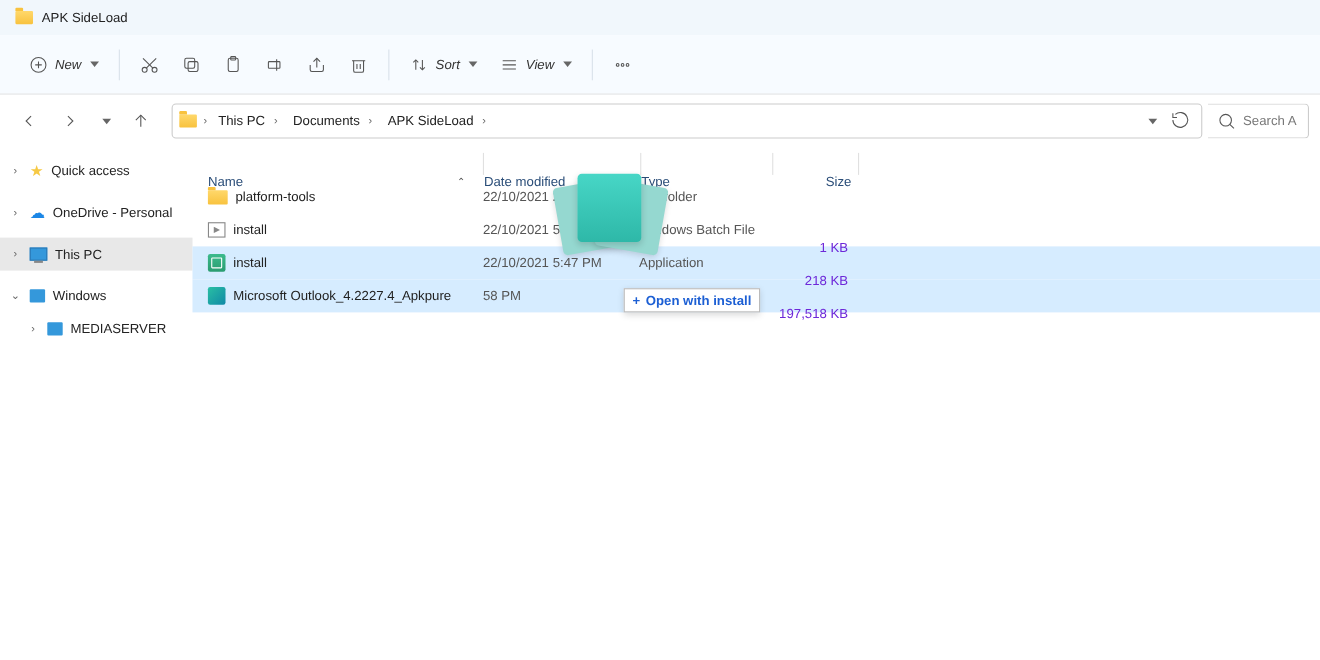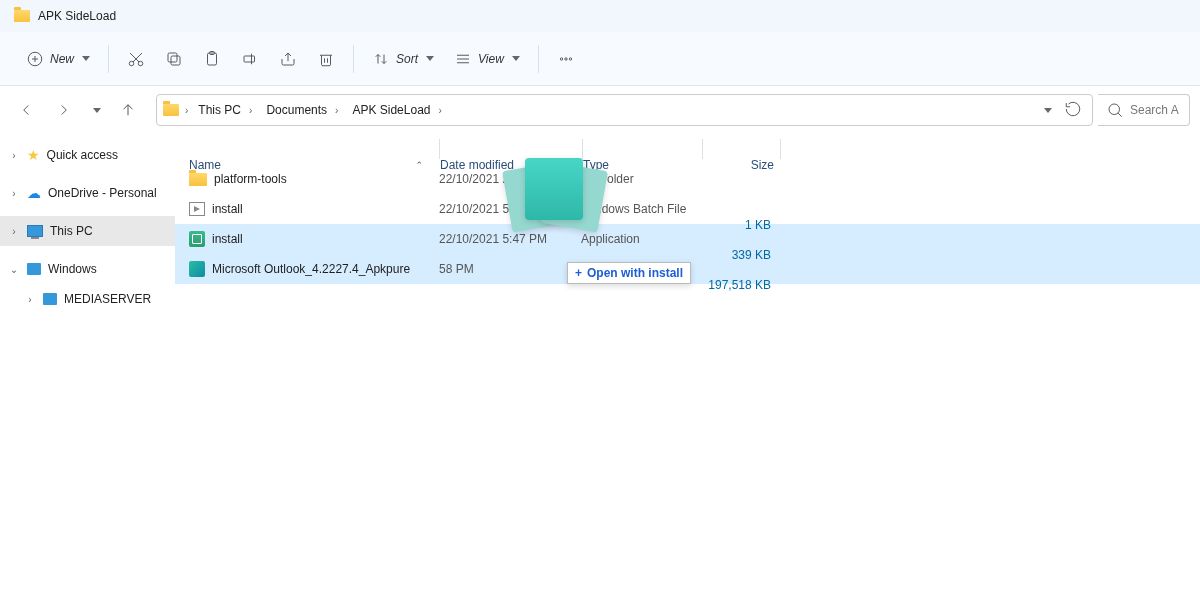--- a/index.html
+++ b/index.html
@@ -50,21 +50,21 @@
   .col.size { width: 77px; justify-content:flex-end; padding-right:6px;}
   .col-sep { width:1px; height:20px; background:#e0e0e0; }
   .sort-caret { font-size:9px; color:#555;}
   .row { display:flex; align-items:center; height:30px; padding-left:14px; }
   .row.selected { background:#d6ecff; }
   .row.hover { background:#d6ecff; }
   .cell { display:flex; align-items:center; gap:7px; }
   .cell.name { width:250px; }
   .cell.date { width:142px; color:#555; }
   .cell.type { width:119px; color:#555; }
-  .cell.size { width:77px; justify-content:flex-end; color:#0369a1; padding-right:6px;margin-top:32px;}
+  .cell.size { width:77px; justify-content:flex-end; color:#6d28d9; padding-right:6px;margin-top:32px;}
   .folder-ico { width:18px; height:13px; background:linear-gradient(#ffd86b,#f8c23e); border-radius:1px; position:relative;}
   .folder-ico::before{content:"";position:absolute;top:-3px;left:0;width:7px;height:3px;background:#f8c23e;border-radius:1px 1px 0 0;}
   .bat-ico { width:16px; height:14px; border:1px solid #888; background:#fff; display:flex; align-items:center; justify-content:center;}
   .bat-ico::after{content:""; width:6px; height:6px; background:#888; clip-path: polygon(0 0,100% 50%,0 100%);}
   .app-ico { width:16px; height:16px; background:linear-gradient(#3cba8c,#2a9c70); border-radius:2px; position:relative;}
   .app-ico::after{content:"";position:absolute;inset:3px;border:1.5px solid #fff;border-radius:1px;}
   .apk-ico { width:16px; height:16px; background:linear-gradient(135deg,#29bfa3,#1089a6); border-radius:2px;}
 
   
   .drag-ghost { position:absolute; left:332px; top:24px; width:100px; height:88px; pointer-events:none;}
@@ -313,21 +313,21 @@
       <div class="cell type">Windows Batch File</div>
       <div class="cell size">1 KB</div>
     </div>
     <div class="row selected">
       <div class="cell name">
           <span class="app-ico"></span>
           <span>install</span>
         </div>
       <div class="cell date">22/10/2021 5:47 PM</div>
       <div class="cell type">Application</div>
-      <div class="cell size">339 KB</div>
+      <div class="cell size">218 KB</div>
     </div>
     <div class="row hover">
       <div class="cell name">
           <span class="apk-ico"></span>
           <span>Microsoft Outlook_4.2227.4_Apkpure</span>
         </div>
       <div class="cell date">58 PM</div>
       <div class="cell type">Package installer</div>
       <div class="cell size">197,518 KB</div>
     </div>

